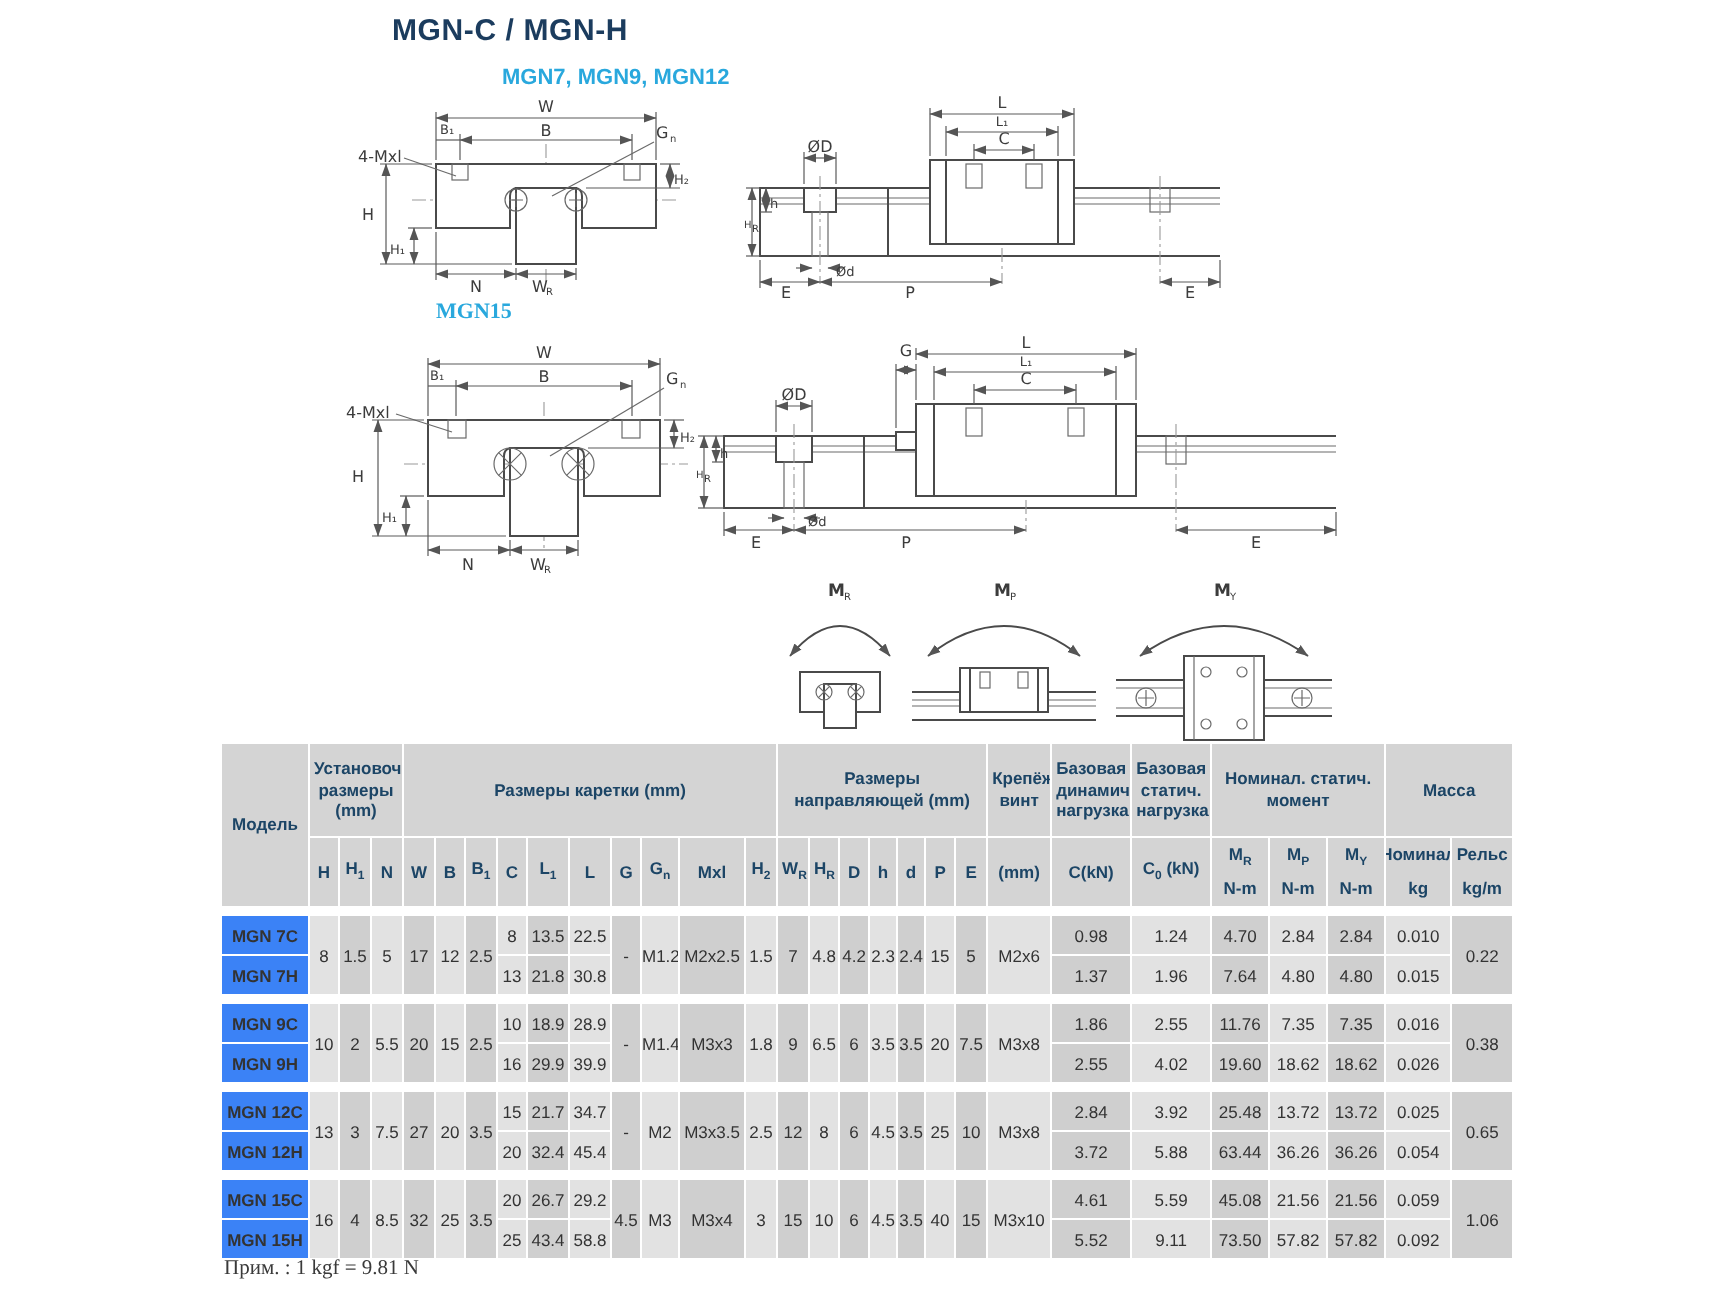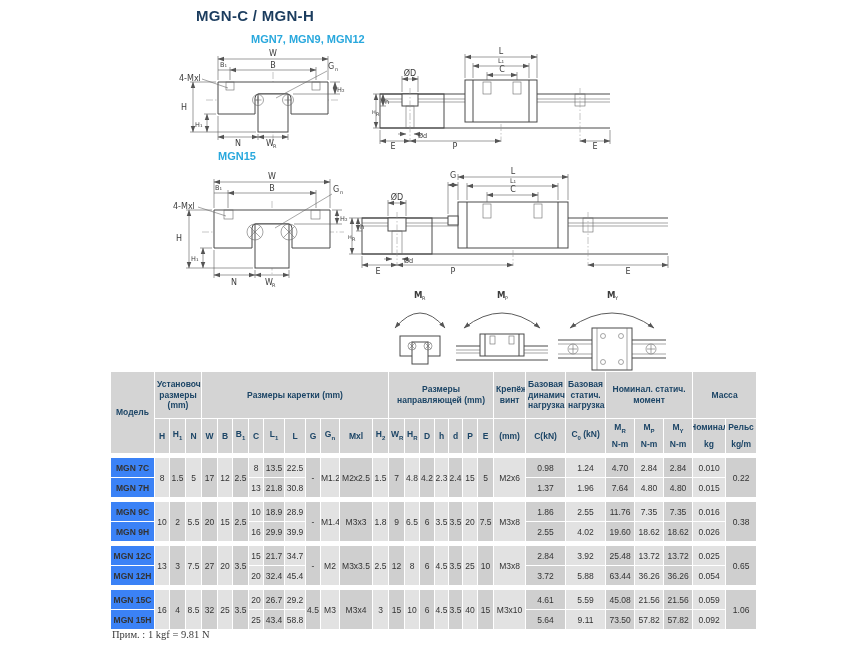--- a/index.html
+++ b/index.html
@@ -160,21 +160,21 @@
     <line class="dim" x1="8" y1="84" x2="8" y2="98"></line>
       <line class="dim" x1="238" y1="84" x2="238" y2="98"></line>
     <line class="dim" x1="8" y1="95" x2="38" y2="95" marker-start="url(#ar)" marker-end="url(#ar)"></line>
     <line class="dim" x1="38" y1="95" x2="129" y2="95" marker-start="url(#ar)" marker-end="url(#ar)"></line>
     <line class="dim" x1="208" y1="95" x2="238" y2="95" marker-start="url(#ar)" marker-end="url(#ar)"></line>
     <text x="21" y="103" text-anchor="middle">E</text>
     <text x="83" y="103" text-anchor="middle">P</text>
     <text x="223" y="103" text-anchor="middle">E</text>
   </svg>
 
-  <div class="abs sub-title" style="left:218px;top:150px;">MGN15</div>
+  <div class="abs sub-title" style="left:218px;top:150px;font-family:Liberation Serif, serif;">MGN15</div>
 
   <svg class="abs" style="left:172px;top:170px;" width="185" height="118" viewBox="0 0 185 118">
     <line class="cl" x1="100" y1="31" x2="100" y2="106"></line>
     <line class="cl" x1="30" y1="62" x2="172" y2="62"></line>
     <path class="objf" d="M42,40 H158 V78 H120 V58 Q120,54 116,54 H84 Q80,54 80,58 V78 H42 Z"></path>
     <rect class="objf" x="83" y="54" width="34" height="44"></rect>
     <circle class="thin" cx="83" cy="62" r="8" fill="#fff"></circle>
     <circle class="thin" cx="117" cy="62" r="8" fill="#fff"></circle>
     <path class="thin" d="M77.3,56.3 L88.7,67.7 M88.7,56.3 L77.3,67.7 M111.3,56.3 L122.7,67.7 M122.7,56.3 L111.3,67.7"></path>
     <rect class="thin" x="52" y="40" width="9" height="9" fill="url(#hatch)"></rect>
@@ -598,21 +598,21 @@
             <td class="lt">21.56</td>
             <td class="md">21.56</td>
             <td class="lt">0.059</td>
             <td rowspan="2" class="md">1.06</td>
           </tr>
           <tr>
             <td class="model">MGN 15H</td>
             <td class="lt">25</td>
             <td class="md">43.4</td>
             <td class="lt">58.8</td>
-            <td class="md">5.64</td>
+            <td class="md">5.52</td>
             <td class="lt">9.11</td>
             <td class="md">73.50</td>
             <td class="lt">57.82</td>
             <td class="md">57.82</td>
             <td class="lt">0.092</td>
           </tr>
         </tbody>
       </table>
   </div>
 

